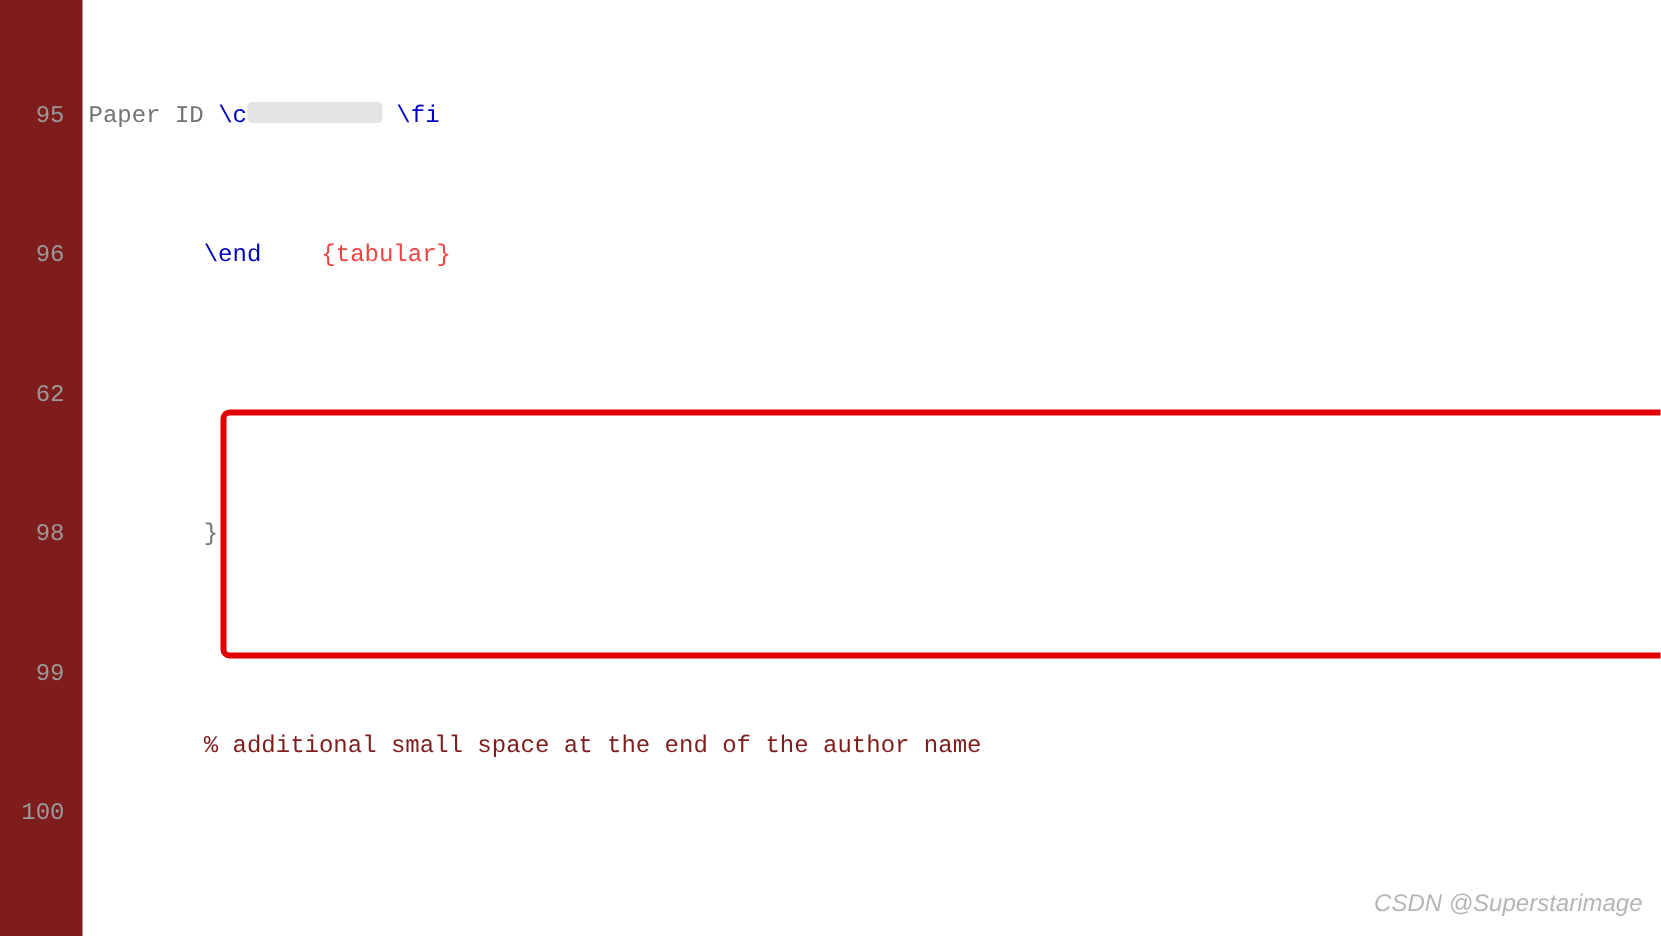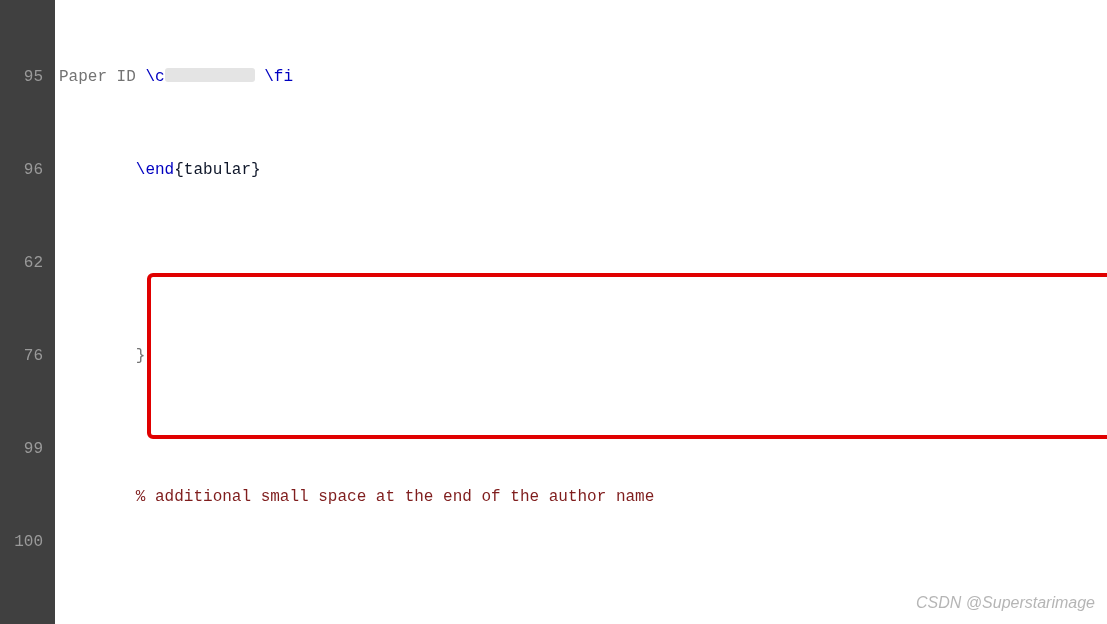--- a/index.html
+++ b/index.html
@@ -21,33 +21,33 @@
     width: 100%;
     height: 100%;
   }
   .gutter {
     width: 55px;
     flex-shrink: 0;
     text-align: right;
     padding-right: 12px;
     color: #9a9a9a;
     user-select: none;
-    background: #404040;
+    background: #7f1d1d;
     white-space: pre;
   }
   .gutter div { height: 31px; }
   .code {
     flex: 1;
     white-space: pre;
     position: relative;
     padding-left: 4px;
   }
   .code-line { height: 31px; }
   .cmd { color: #0000c0; }
-  .arg { color: #0f172a; }
+  .arg { color: #ef4444; padding-left: 40px; }
   .comment { color: #7f1d1d; margin-top: 48px; }
   .plain { color: #737373; }
   .redacted {
     display: inline-block;
     background: #e4e4e4;
     border-radius: 3px;
     height: 14px;
     vertical-align: middle;
     position: relative;
     top: -2px;
@@ -70,21 +70,21 @@
   }
 </style>
 </head>
 <body>
 
 <div class="editor">
   <div class="gutter">
     <div>95</div>
     <div>96</div>
     <div>62</div>
-    <div>76</div>
+    <div>98</div>
     <div>99</div>
     <div>100</div>
     <div>101</div>
     
     
     
     
     
     
     

